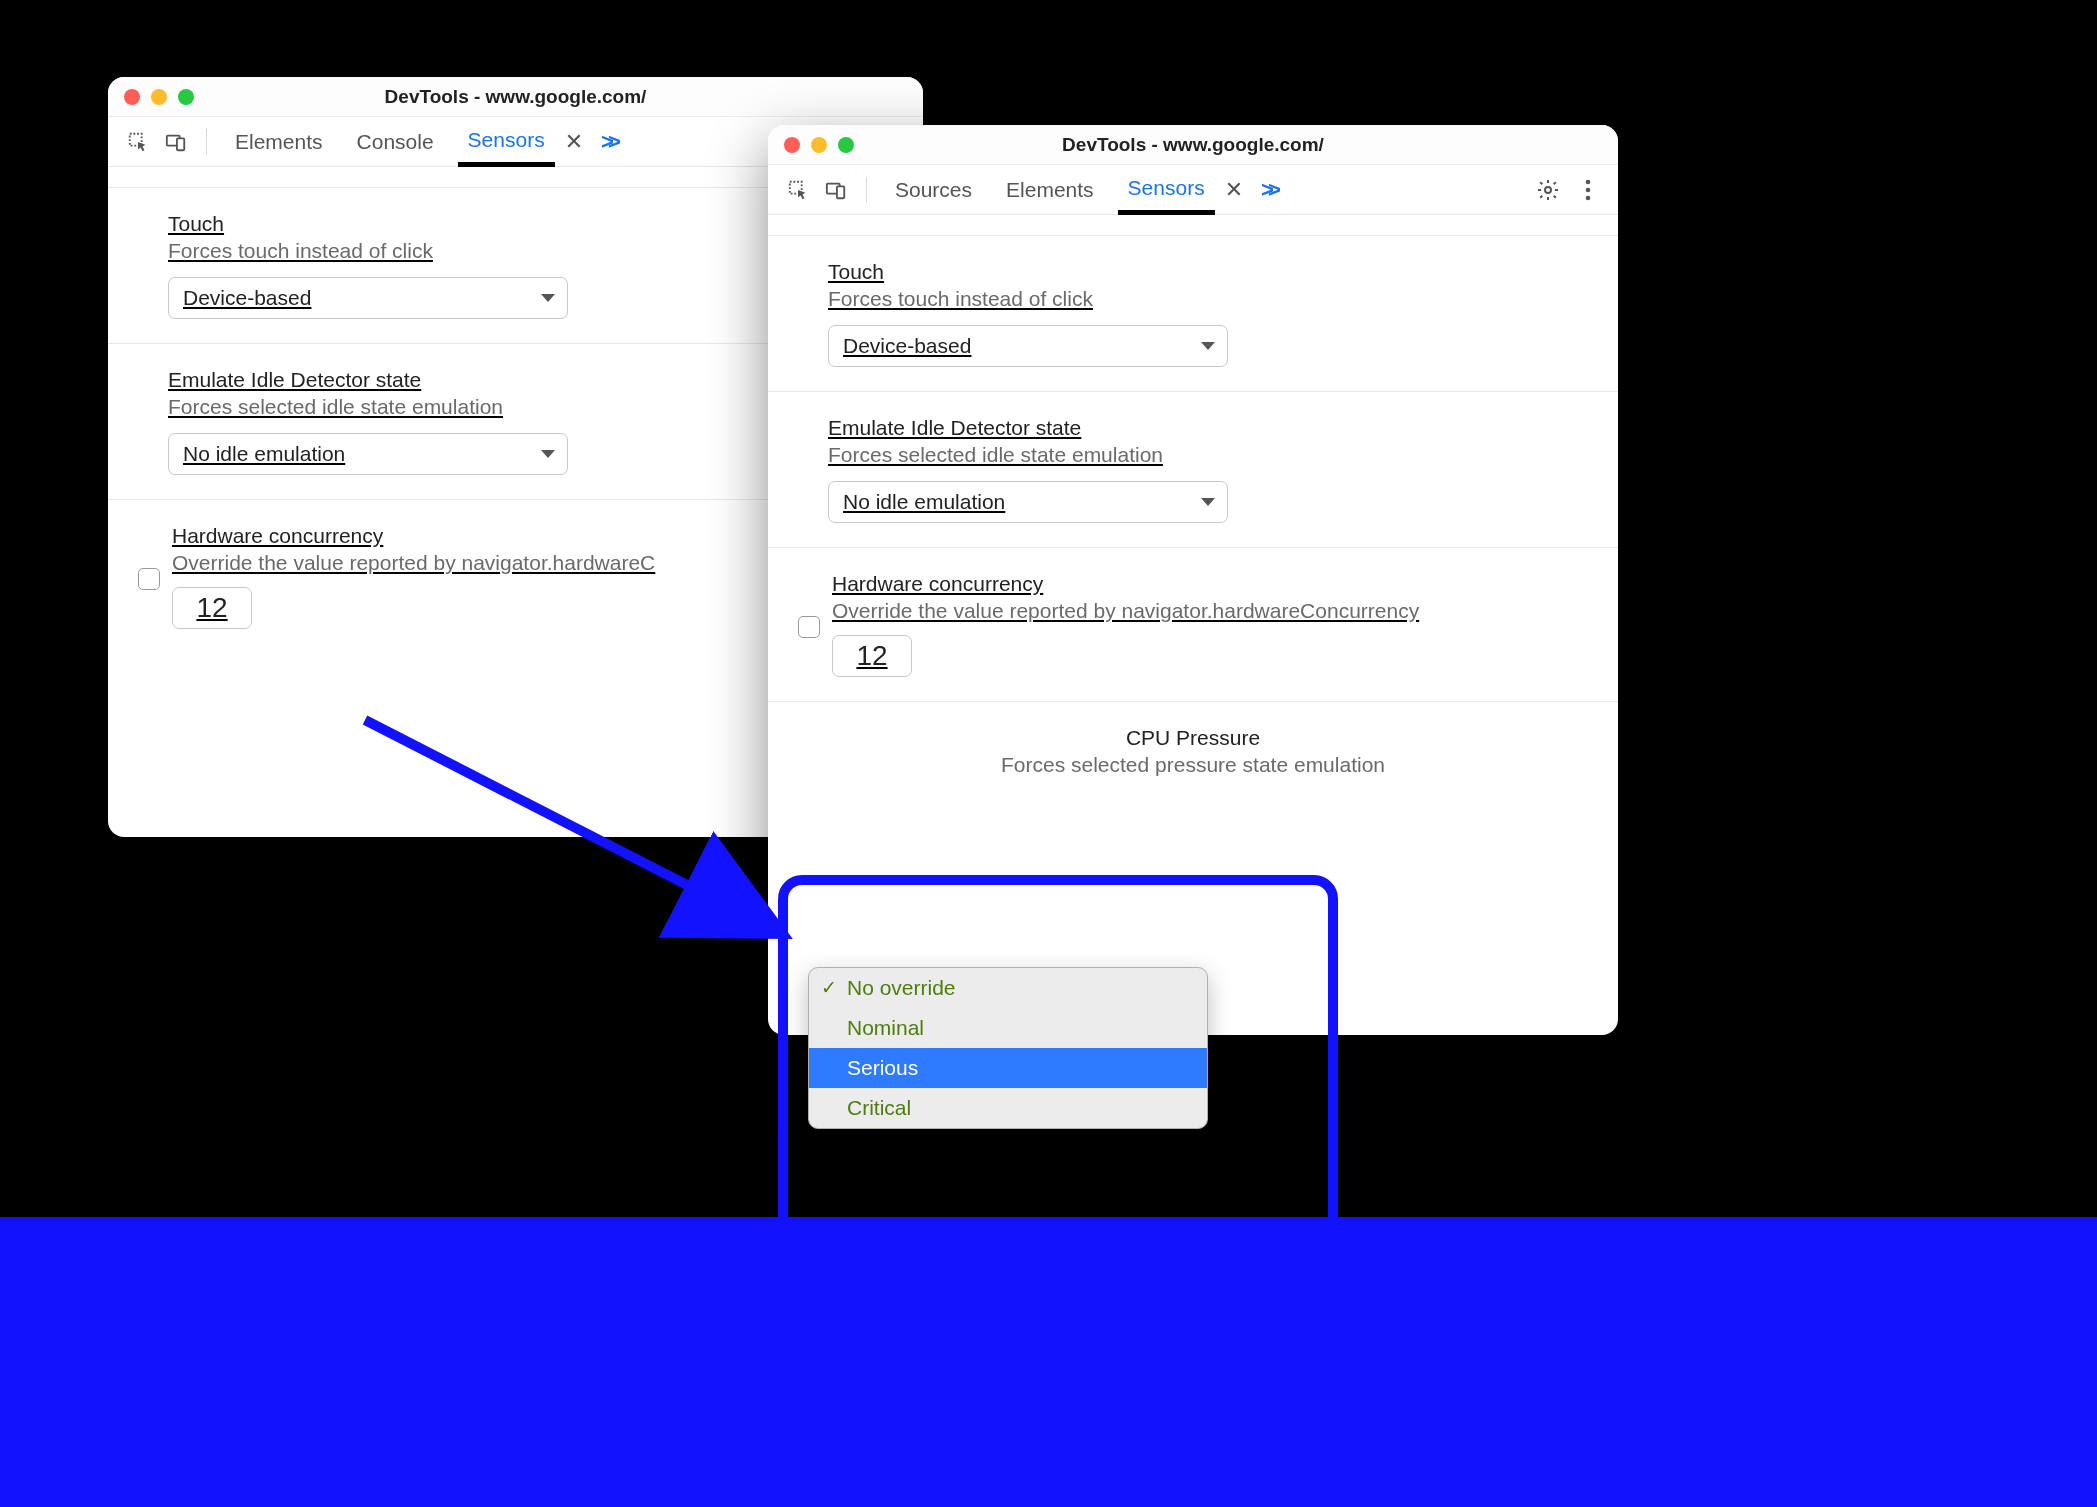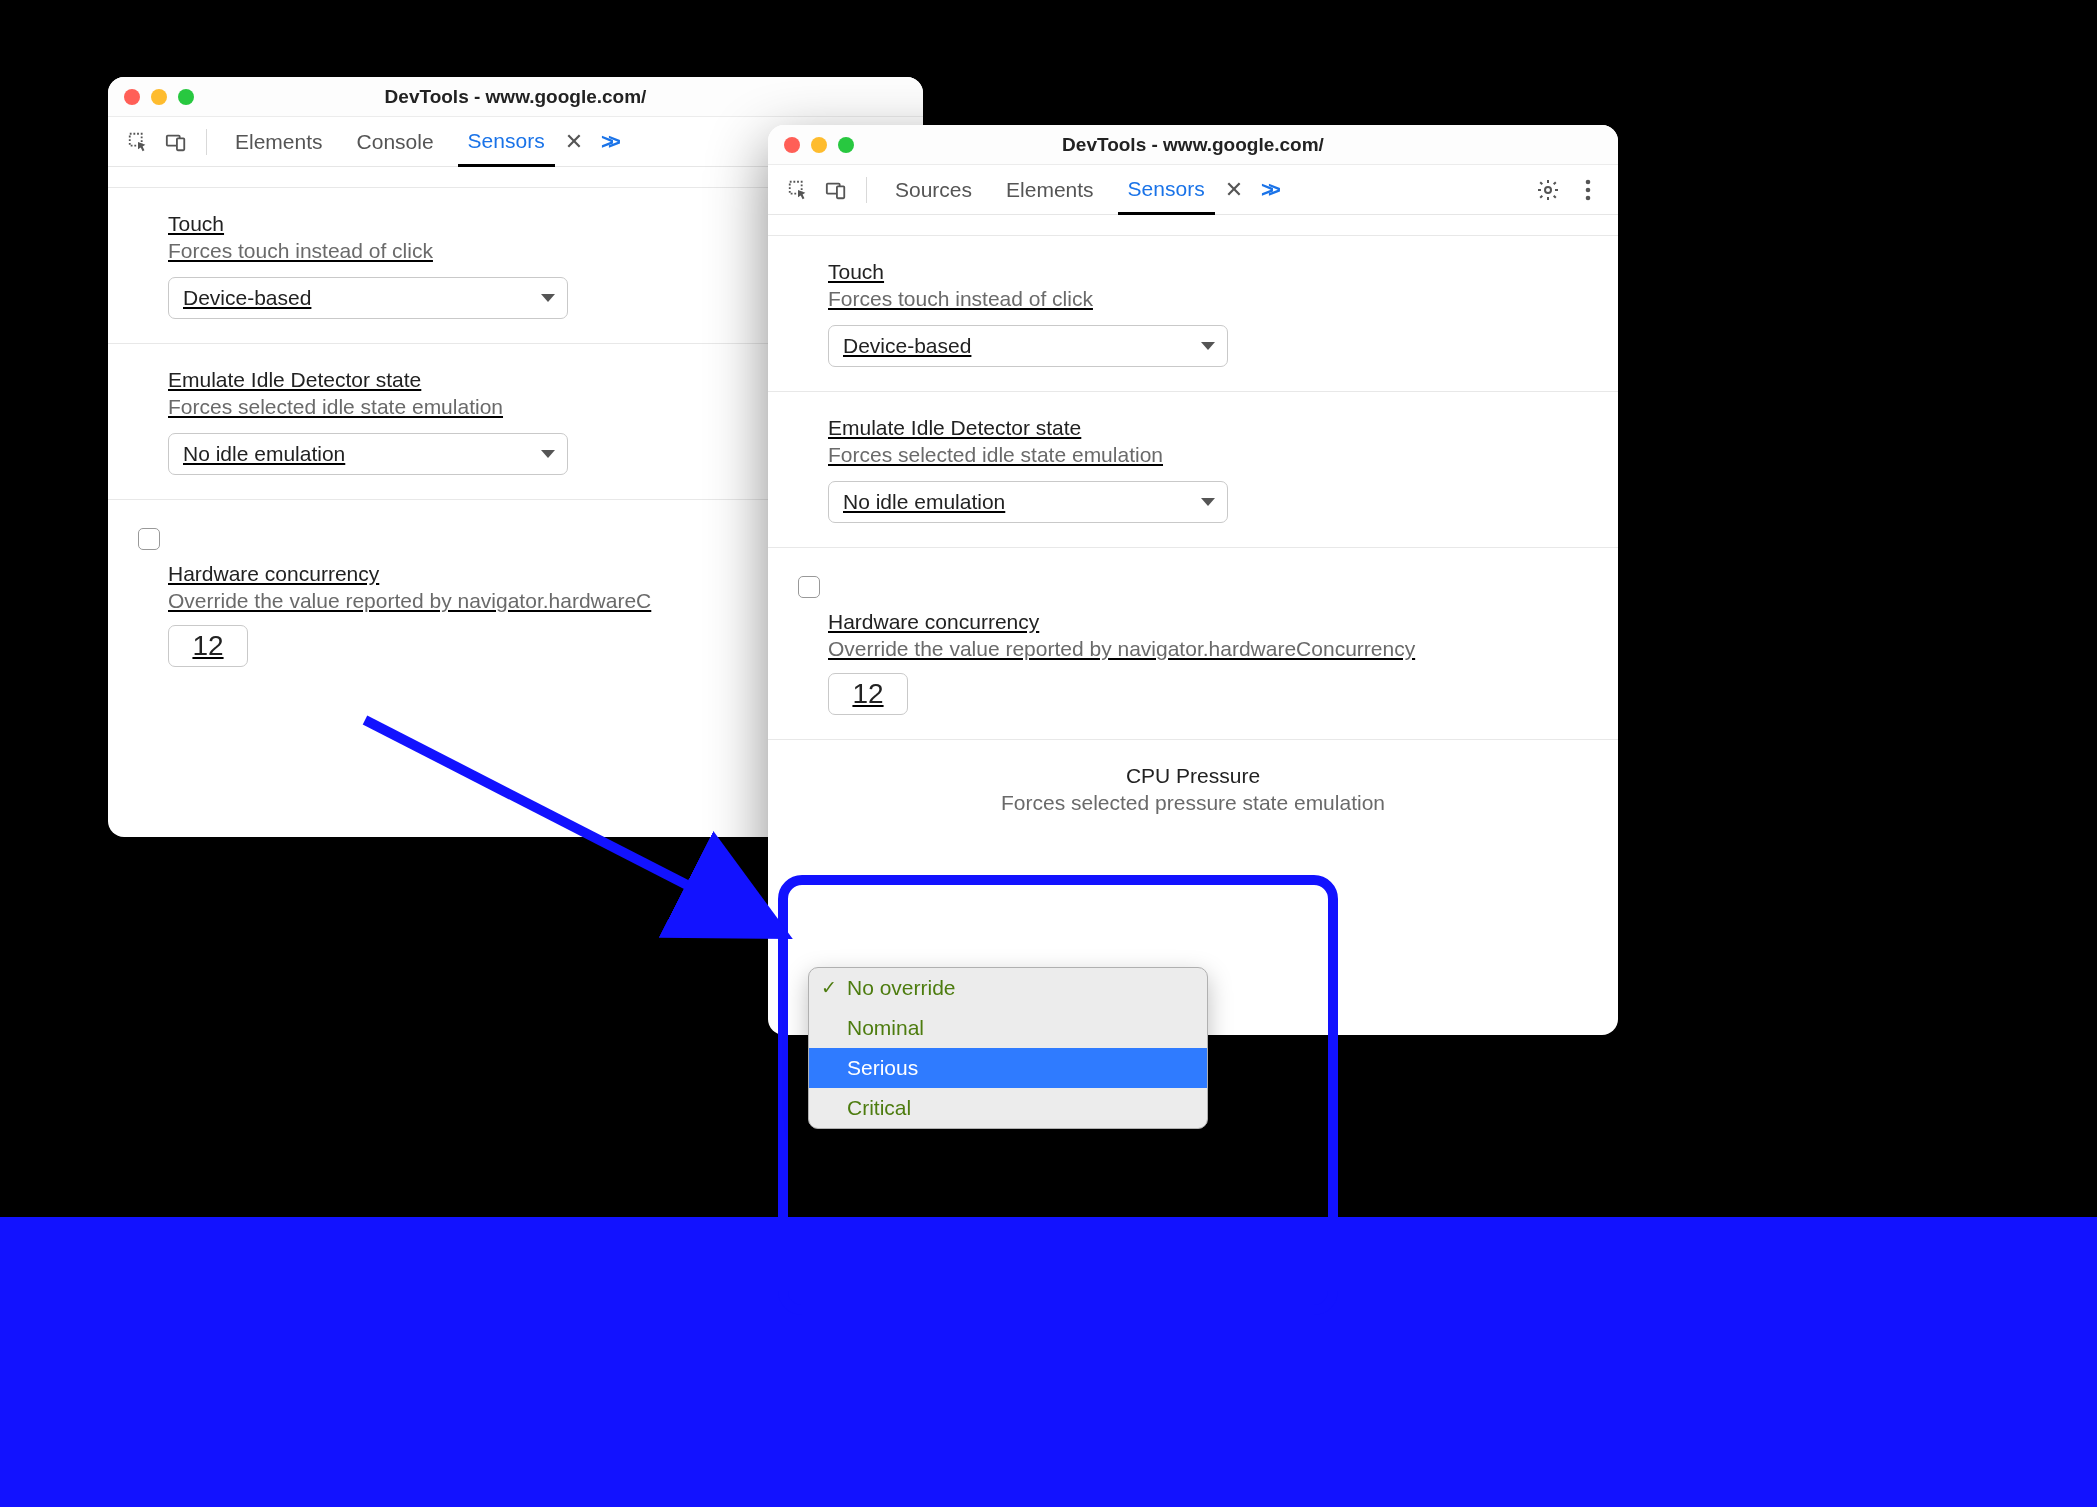--- a/index.html
+++ b/index.html
@@ -60,21 +60,21 @@
     align-items: center;
     gap: 14px;
     padding: 0 18px;
     border-bottom: 1px solid #e6e6e6;
     font-size: 21px;
     color: #555;
   }
   .tb-icon { width: 24px; height: 24px; display:inline-flex; align-items:center; justify-content:center; color:#555; }
   .tb-sep { width: 1px; height: 26px; background: #d9d9d9; margin: 0 4px; }
   .tab { padding: 0 10px; height: 50px; display:flex; align-items:center; cursor:default; }
-  .tab.active { color: #1a73e8; border-bottom: 3px solid #000000; margin-bottom: -1px; font-weight: 500; }
+  .tab.active { color: #1a73e8; border-bottom: 5px solid #000000; margin-bottom: -1px; font-weight: 500; }
   .tab-x { color:#555; margin-left: -4px; font-size: 22px; }
   .chevrons { color:#1a73e8; font-size: 22px; font-weight: 600; letter-spacing: -6px; margin-left: 4px; }
   .tool-right { margin-left: auto; display:flex; align-items:center; gap: 16px; }
   .section {
     padding: 24px 40px 24px 60px;
     border-bottom: 1px solid #e8e8e8;
     text-decoration: underline;
   }
   .section h4 { font-size: 21px; font-weight: 400; color: #222; margin-bottom: 3px; }
   .section .desc { font-size: 21px; color: #6a6a6a; margin-bottom: 14px; }
@@ -88,21 +88,21 @@
     position: relative;
     background: #fff;
   }
   .select .caret {
     position: absolute; right: 12px;
     width: 0; height: 0;
     border-left: 7px solid transparent;
     border-right: 7px solid transparent;
     border-top: 8px solid #555;
   }
-  .hw-row { display:flex; gap: 12px; align-items: flex-start; flex-direction: column; }
+  .hw-row { display:flex; gap: 12px; align-items: center; }
   .checkbox {
     width: 22px; height: 22px;
     border: 1.5px solid #999;
     border-radius: 5px;
     margin-top: 4px;
     margin-left: -30px;
   }
   .num-input {
     width: 80px; height: 42px;
     border: 1px solid #c9c9c9;

